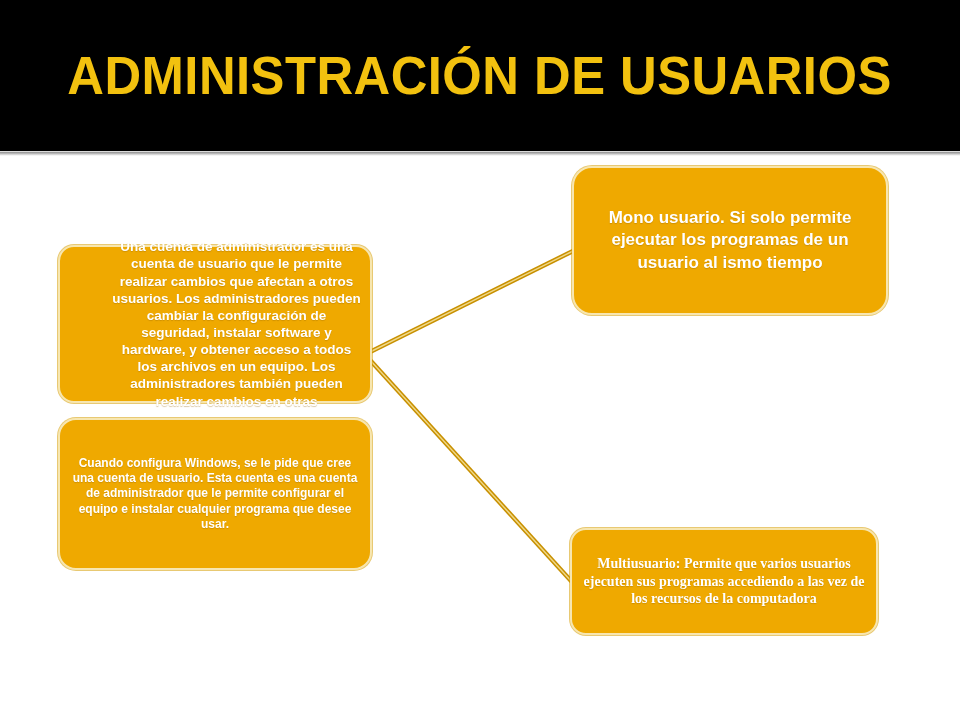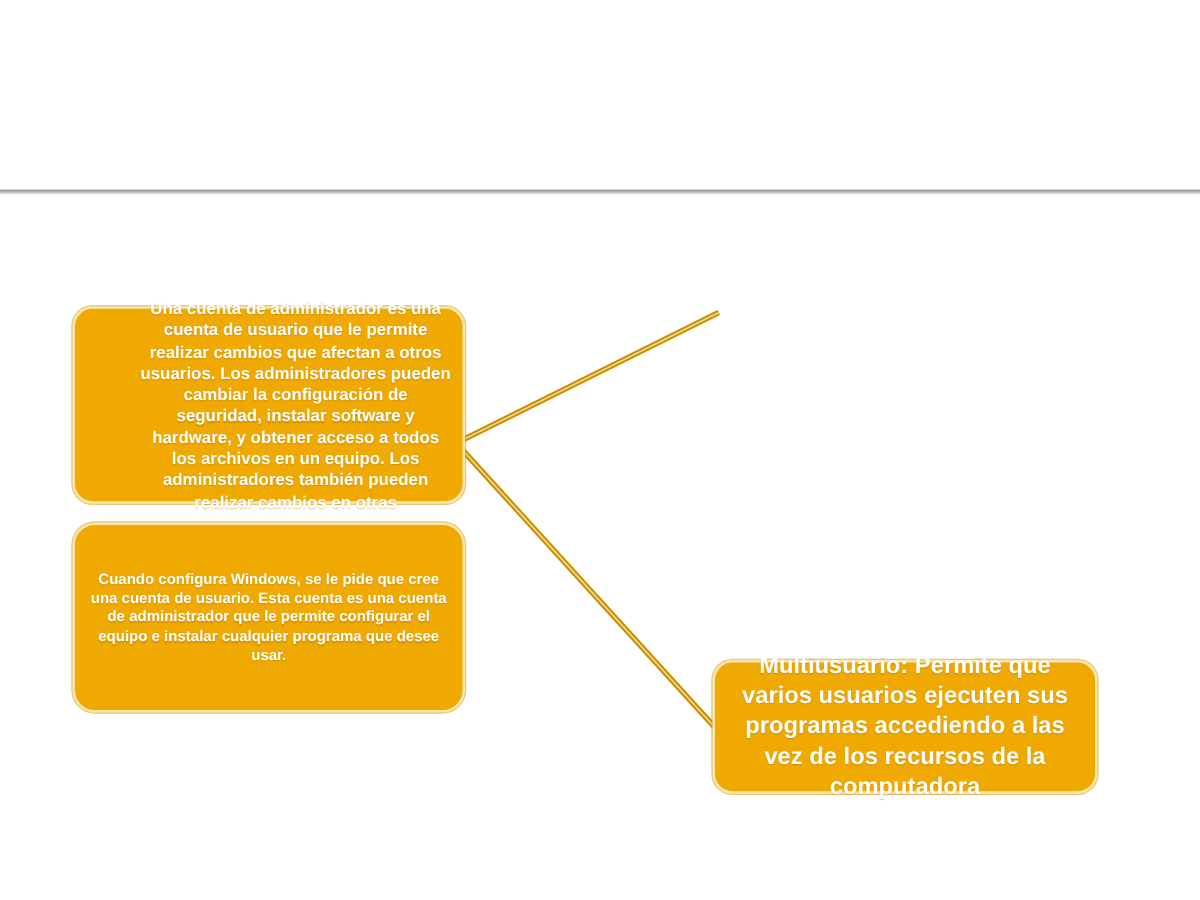--- a/index.html
+++ b/index.html
@@ -97,27 +97,30 @@
   #node-admin-account  { left: 58px;  top: 245px; width: 314px; height: 158px; border-radius: 16px; }
   #node-admin-account .node-text { font-size: 13.5px; line-height: 1.27; margin-left: 43px; }
 
   #node-windows-setup  { left: 58px;  top: 418px; width: 314px; height: 152px; border-radius: 18px; }
   #node-windows-setup .node-text { font-size: 12px; line-height: 1.26; }
 
   #node-mono-usuario   { left: 572px; top: 166px; width: 316px; height: 149px; border-radius: 20px; }
   #node-mono-usuario .node-text { font-size: 17px; line-height: 1.3; }
 
   #node-multiusuario   { left: 570px; top: 528px; width: 308px; height: 107px; border-radius: 16px; }
-  #node-multiusuario .node-text { font-size: 19px; line-height: 1.28; }
+  #node-multiusuario .node-text { font-size: 14px; line-height: 1.28; font-family: Liberation Serif, serif; }
 </style>
 </head>
 <body>
 
 <div class="slide">
 
+  <div class="title-bar">
+    <div class="title-text">ADMINISTRACIÓN DE USUARIOS</div>
+  </div>
   <div class="title-rule"></div>
 
   <svg class="connectors" width="960" height="720" viewBox="0 0 960 720">
     <g>
       <line x1="370" y1="352" x2="575" y2="250" stroke="#C89000" stroke-width="4.5" stroke-linecap="butt"></line>
       <line x1="370" y1="352" x2="575" y2="250" stroke="#F0D98A" stroke-width="1.4" stroke-linecap="butt"></line>
     </g>
     <g>
       <line x1="370" y1="360" x2="572" y2="582" stroke="#C89000" stroke-width="4.5" stroke-linecap="butt"></line>
       <line x1="370" y1="360" x2="572" y2="582" stroke="#F0D98A" stroke-width="1.4" stroke-linecap="butt"></line>
@@ -125,18 +128,21 @@
   </svg>
 
   <div class="node" id="node-admin-account">
     <div class="node-text">Una cuenta de administrador es una cuenta de usuario que le permite realizar cambios que afectan a otros usuarios. Los administradores pueden cambiar la configuración de seguridad, instalar software y hardware, y obtener acceso a todos los archivos en un equipo. Los administradores también pueden realizar cambios en otras</div>
   </div>
 
   <div class="node" id="node-windows-setup">
     <div class="node-text">Cuando configura Windows, se le pide que cree una cuenta de usuario. Esta cuenta es una cuenta de administrador que le permite configurar el equipo e instalar cualquier programa que desee usar.</div>
   </div>
 
+  <div class="node" id="node-mono-usuario">
+    <div class="node-text">Mono usuario. Si solo permite ejecutar los programas de un usuario al ismo tiempo</div>
+  </div>
 
   <div class="node" id="node-multiusuario">
     <div class="node-text">Multiusuario: Permite que varios usuarios ejecuten sus programas accediendo a las vez de los recursos de la computadora</div>
   </div>
 
 </div>
 
 </body></html>

